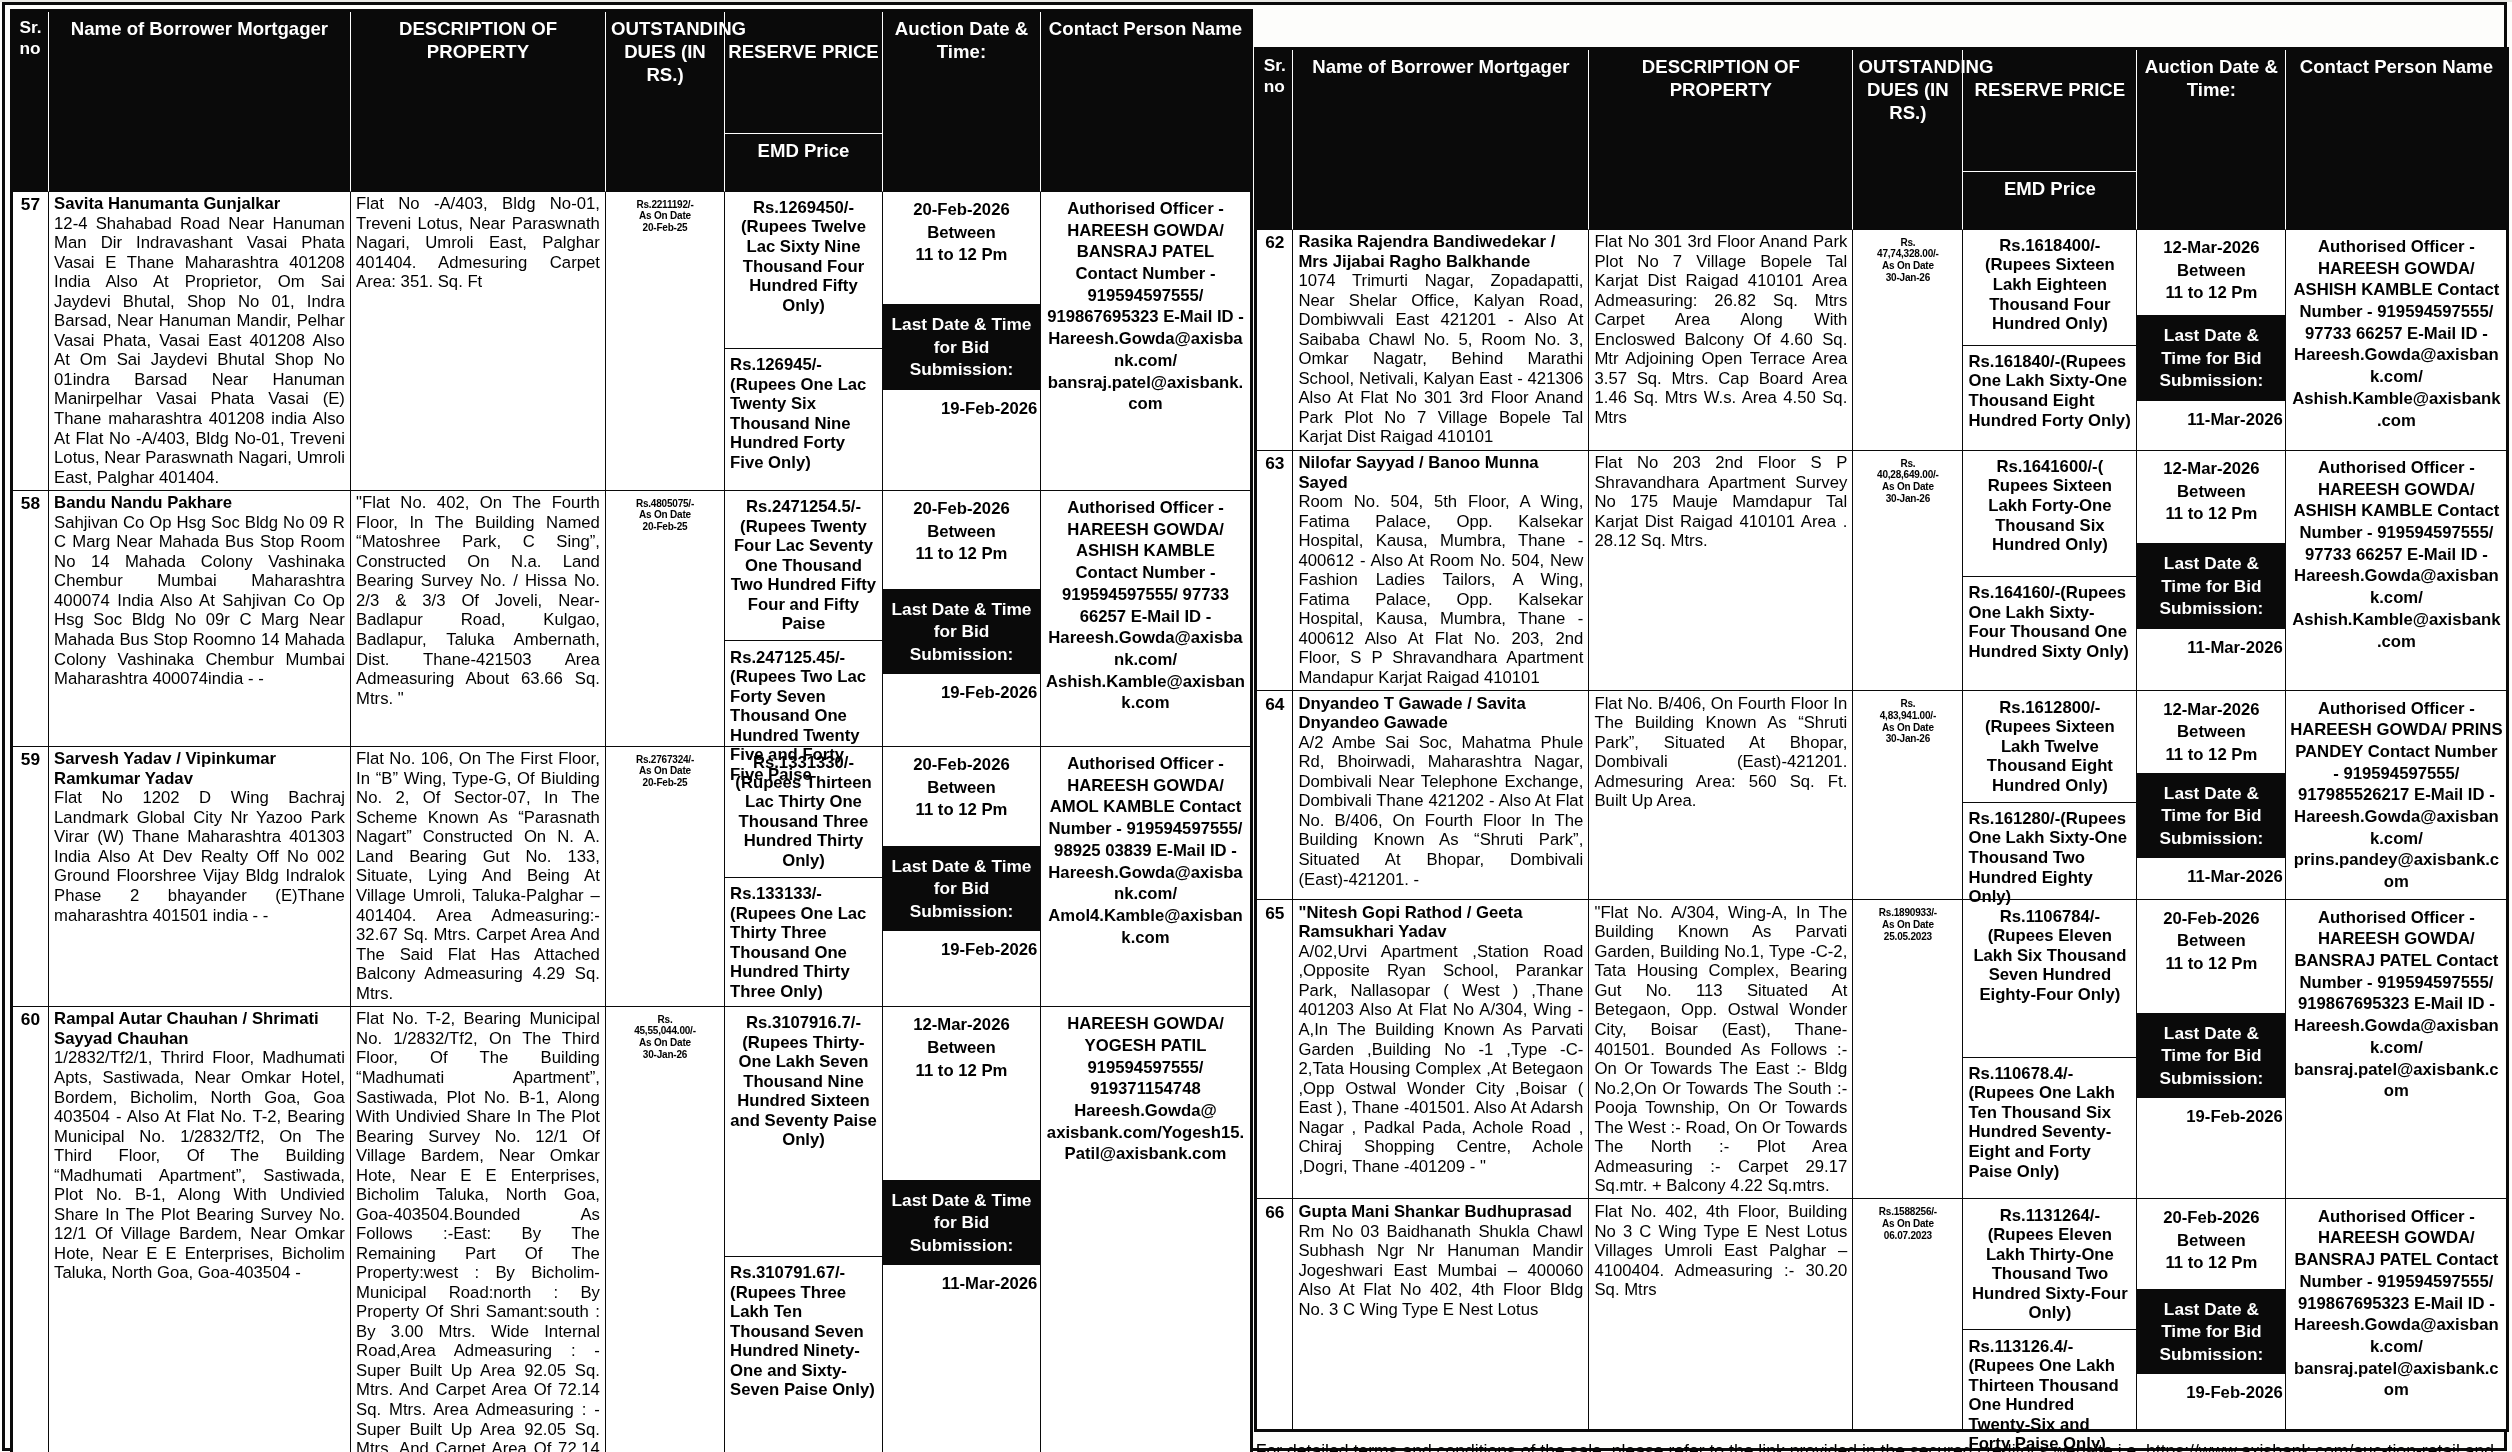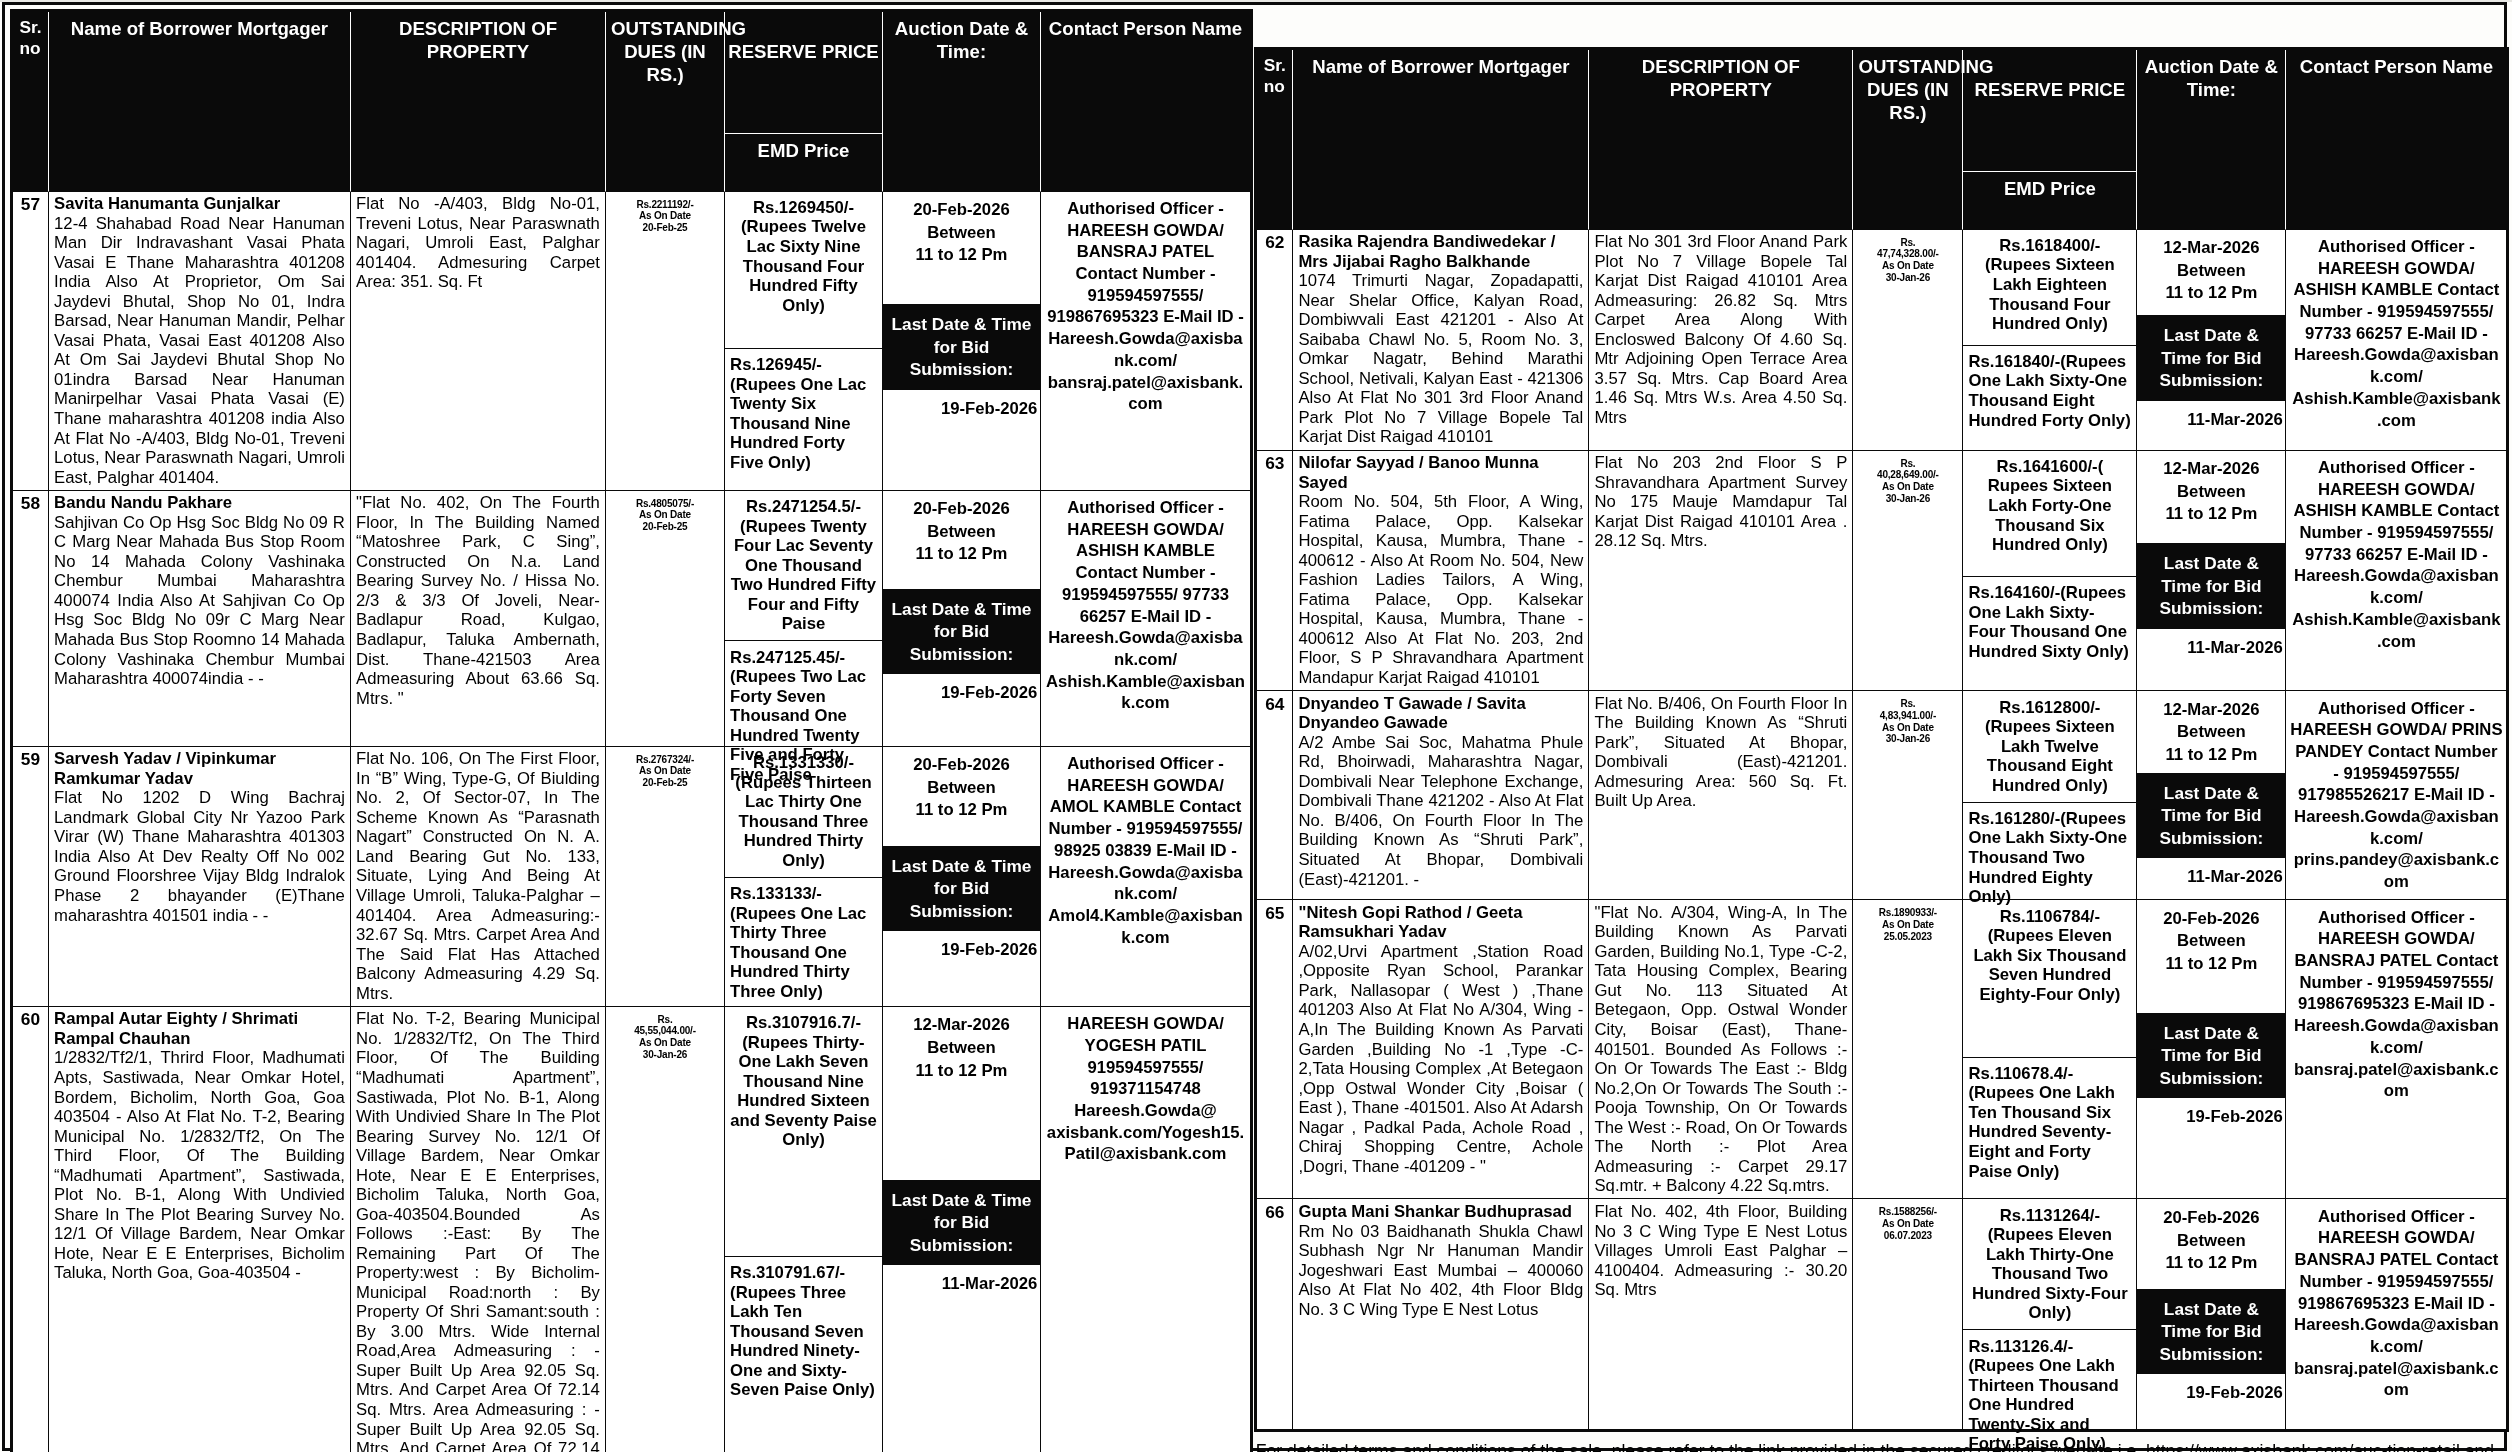--- a/index.html
+++ b/index.html
@@ -178,21 +178,21 @@
         <div class="alast">19-Feb-2026</div>
         <div class="sp2"></div>
       </div>
     </td>
     <td class="c-con">Authorised Officer - HAREESH GOWDA/ AMOL KAMBLE Contact Number - 919594597555/ 98925 03839 E-Mail ID - Hareesh.Gowda@axisbank.com/ Amol4.Kamble@axisbank.com</td>
   </tr>
 
   <tr>
     <td class="c-sr">60</td>
     <td class="c-name">
-      <div class="nm">Rampal Autar Eighty / Shrimati Rampal Chauhan</div>
+      <div class="nm">Rampal Autar Chauhan / Shrimati Sayyad Chauhan</div>
       <div class="addr">1/2832/Tf2/1, Thrird Floor, Madhumati Apts, Sastiwada, Near Omkar Hotel, Bordem, Bicholim, North Goa, Goa 403504  - Also At Flat No. T-2, Bearing Municipal No. 1/2832/Tf2, On The Third Floor, Of The Building “Madhumati Apartment”, Sastiwada, Plot No. B-1, Along With Undivied Share In The Plot Bearing Survey No. 12/1 Of Village Bardem, Near Omkar Hote, Near E E Enterprises, Bicholim Taluka, North Goa, Goa-403504 -</div>
     </td>
     <td class="c-desc">Flat No. T-2, Bearing Municipal No. 1/2832/Tf2, On The Third Floor, Of The Building “Madhumati Apartment”, Sastiwada, Plot No. B-1, Along With Undivied Share In The Plot Bearing Survey No. 12/1 Of Village Bardem, Near Omkar Hote, Near E E Enterprises, Bicholim Taluka, North Goa, Goa-403504.Bounded As Follows :-East: By The Remaining Part Of The Property:west : By Bicholim-Municipal Road:north : By Property Of Shri Samant:south : By 3.00 Mtrs. Wide Internal Road,Area Admeasuring : - Super Built Up Area 92.05 Sq. Mtrs. And Carpet Area Of 72.14 Sq. Mtrs. Area Admeasuring : - Super Built Up Area 92.05 Sq. Mtrs. And Carpet Area Of 72.14 Sq. Mtrs.</td>
     <td class="c-out">Rs.
 45,55,044.00/-
 As On Date
 30-Jan-26</td>
     <td class="c-res">
       <div class="fill">
         <div class="res">Rs.3107916.7/-

